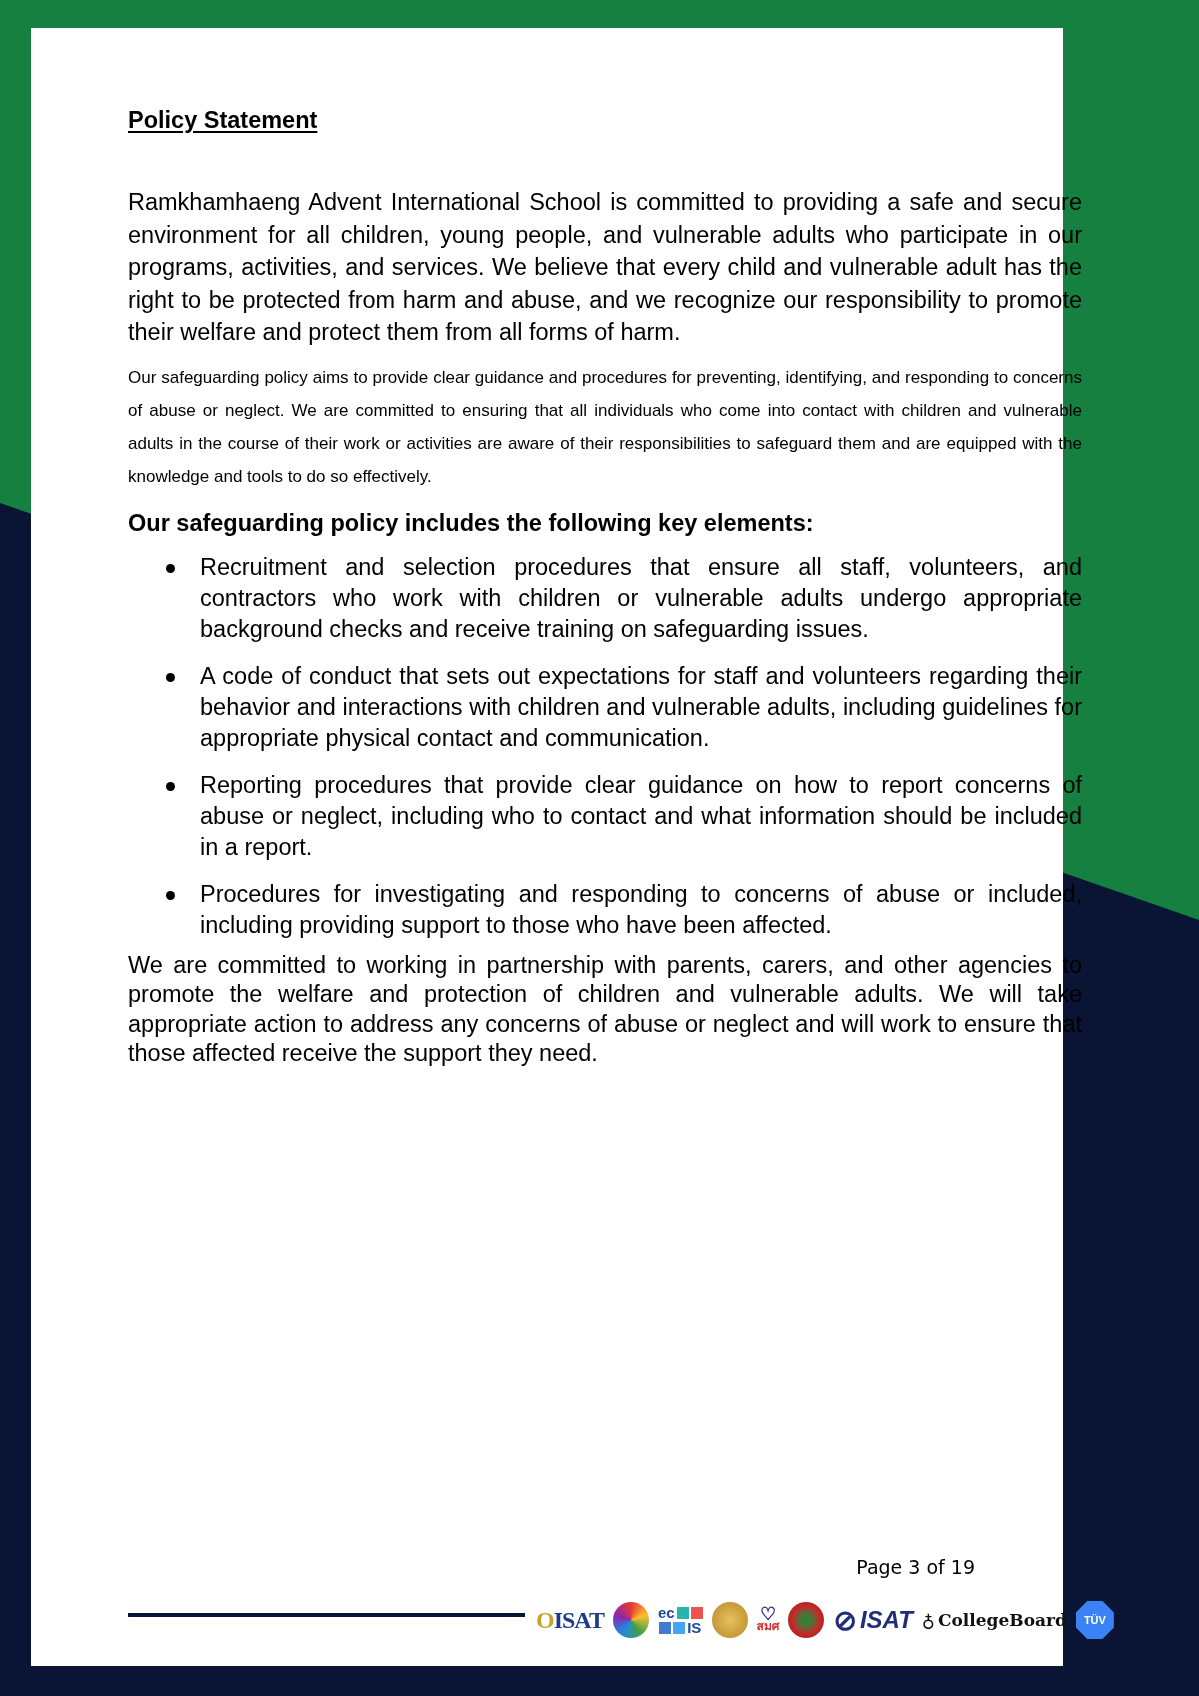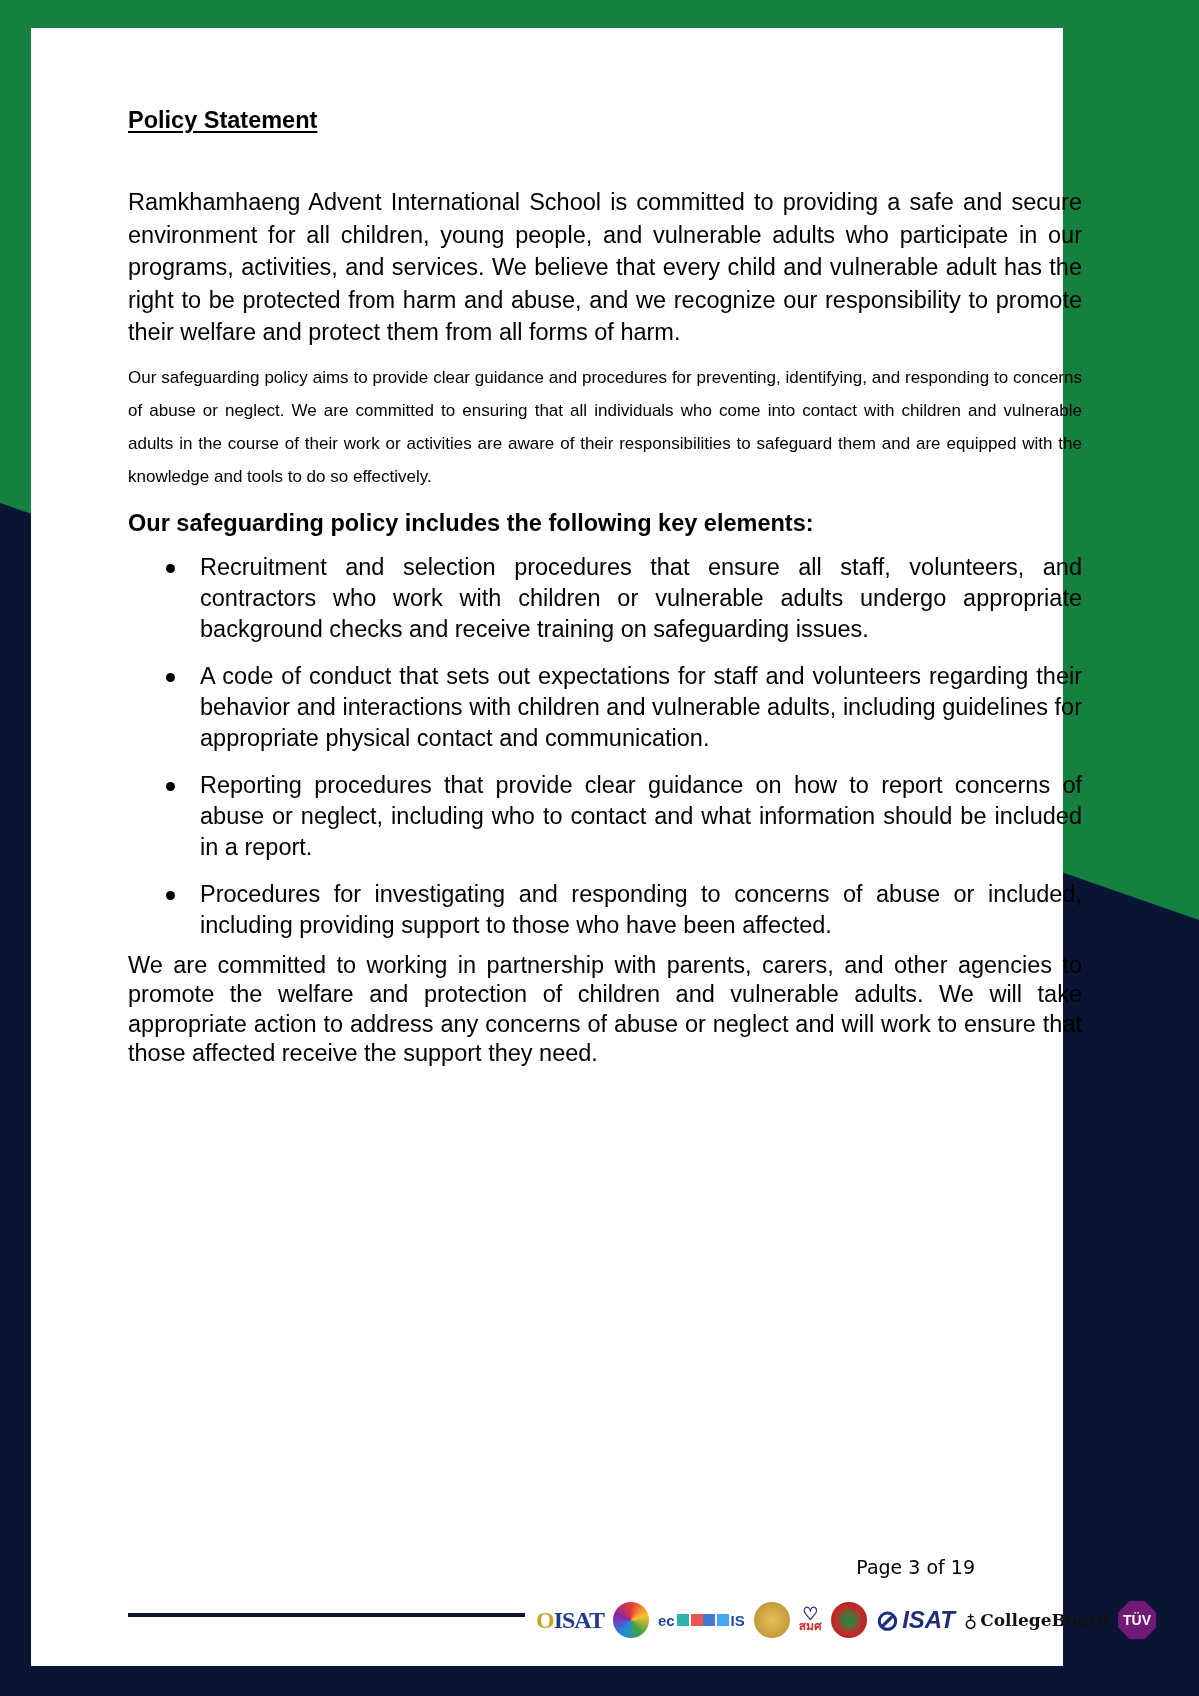--- a/index.html
+++ b/index.html
@@ -17,27 +17,27 @@
   ul.bullets li .dot { position:absolute; left:38px; top:12px; width:9px; height:9px; border-radius:50%; background:#000; }
   ul.bullets li.tight { line-height:29px; }
   .para3 { margin-top:-6px; font-size:23.5px; line-height:29.5px; text-align:justify; }
   .page-number { position:absolute; right:88px; top:1528px; font-size:19px; font-family:"DejaVu Sans", sans-serif; }
   .footer-line { position:absolute; left:97px; top:1585px; width:397px; height:4px; background:#0a1535; }
   .logos { position:absolute; left:505px; top:1570px; height:44px; display:flex; align-items:center; gap:9px; }
   .logo { display:flex; align-items:center; justify-content:center; font-weight:bold; }
   .logo-wasc { color:#1f3a8a; font-family:"Liberation Serif", serif; font-size:24px; letter-spacing:-1px; }
   .logo-wasc .ring { color:#c9a227; }
   .logo-circle { width:36px; height:36px; border-radius:50%; }
-  .logo-ecis { flex-direction:row; font-size:15px; color:#1f4a9a; line-height:15px; }
+  .logo-ecis { flex-direction:column; font-size:15px; color:#1f4a9a; line-height:15px; }
   .logo-ecis .row { display:flex; gap:2px; align-items:center; }
   .sq { width:12px; height:12px; display:inline-block; }
   .logo-smk { color:#d32f2f; font-size:12px; flex-direction:column; line-height:12px; }
   .logo-isat { color:#1f2d7a; font-style:italic; font-size:24px; gap:3px; }
   .logo-cb { color:#111; font-family:"DejaVu Serif", serif; font-size:17px; gap:3px; }
-  .logo-tuv { width:38px; height:38px; background:#701a75; clip-path:polygon(30% 0,70% 0,100% 30%,100% 70%,70% 100%,30% 100%,0 70%,0 30%); color:#fff; font-size:14px; }
+  .logo-tuv { width:38px; height:38px; background:#3b82f6; clip-path:polygon(30% 0,70% 0,100% 30%,100% 70%,70% 100%,30% 100%,0 70%,0 30%); color:#fff; font-size:11px; }
 </style>
 </head>
 <body>
 
 <div class="frame-green"></div>
 
 <div class="page">
   <div class="content">
     <h1 class="heading">Policy Statement</h1>
     <p class="para1" style="margin-bottom:0">Ramkhamhaeng Advent International School is committed to providing a safe and secure environment for all children, young people, and vulnerable adults who participate in our programs, activities, and services. We believe that every child and vulnerable adult has the right to be protected from harm and abuse, and we recognize our responsibility to promote their welfare and protect them from all forms of harm.</p>

